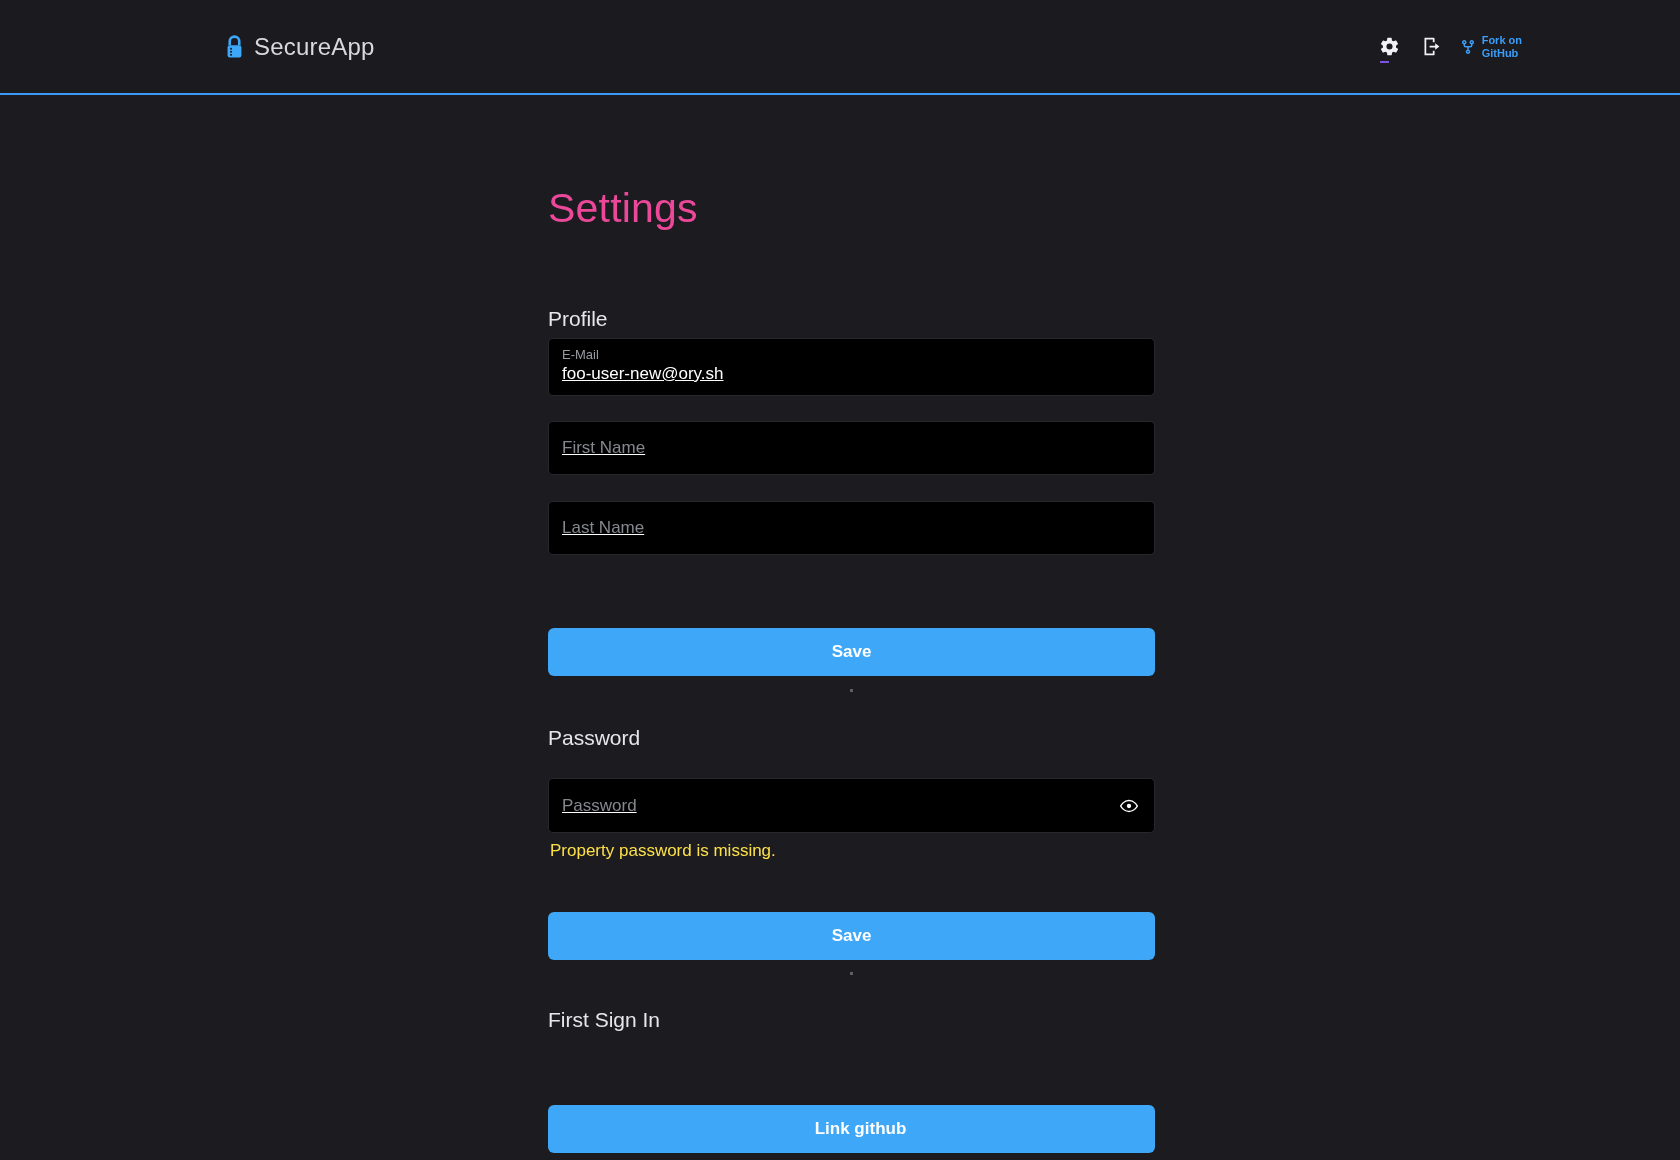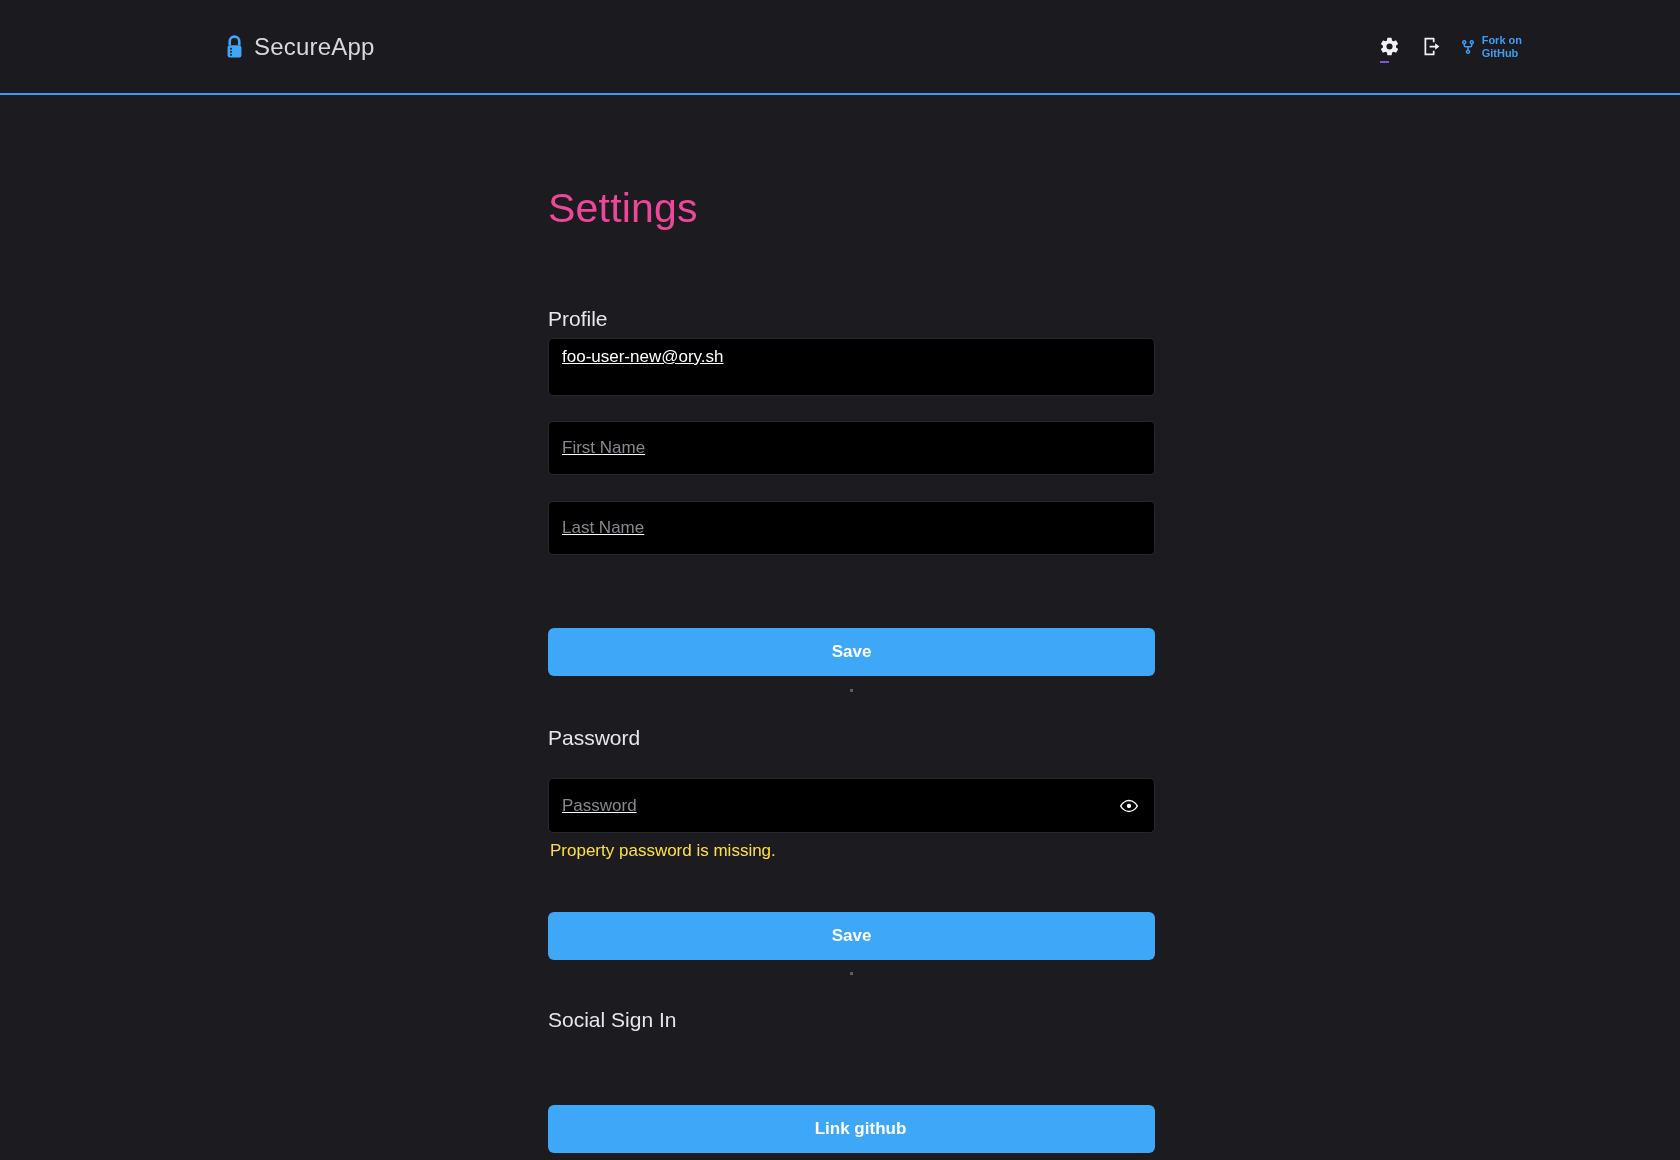--- a/index.html
+++ b/index.html
@@ -167,20 +167,21 @@
   </div>
 </header>
 
 <main class="content">
 
   <h1 class="page-title">Settings</h1>
 
   <h2 class="section-heading heading-profile">Profile</h2>
 
   <div class="input-box email-box">
+    <span class="field-label">E-Mail</span>
     <input type="email" value="foo-user-new@ory.sh" style="">
   </div>
 
   <div class="input-box name-box last-box">
     <input type="text" placeholder="Last Name" style="">
   </div>
 
   <div class="input-box name-box first-box">
     <input type="text" placeholder="First Name" style="">
   </div>
@@ -200,17 +201,17 @@
         </svg>
       </span>
     </button>
   </div>
 
   <div class="error-text">Property password is missing.</div>
 
   <button class="btn save-password">Save</button>
   <span class="tiny-dot dot-2"></span>
 
-  <h2 class="section-heading heading-social">Social Sign In</h2>
+  <h2 class="section-heading heading-social">First Sign In</h2>
 
   <button class="btn link-github">Link github</button>
 
 </main>
 
 </body></html>

